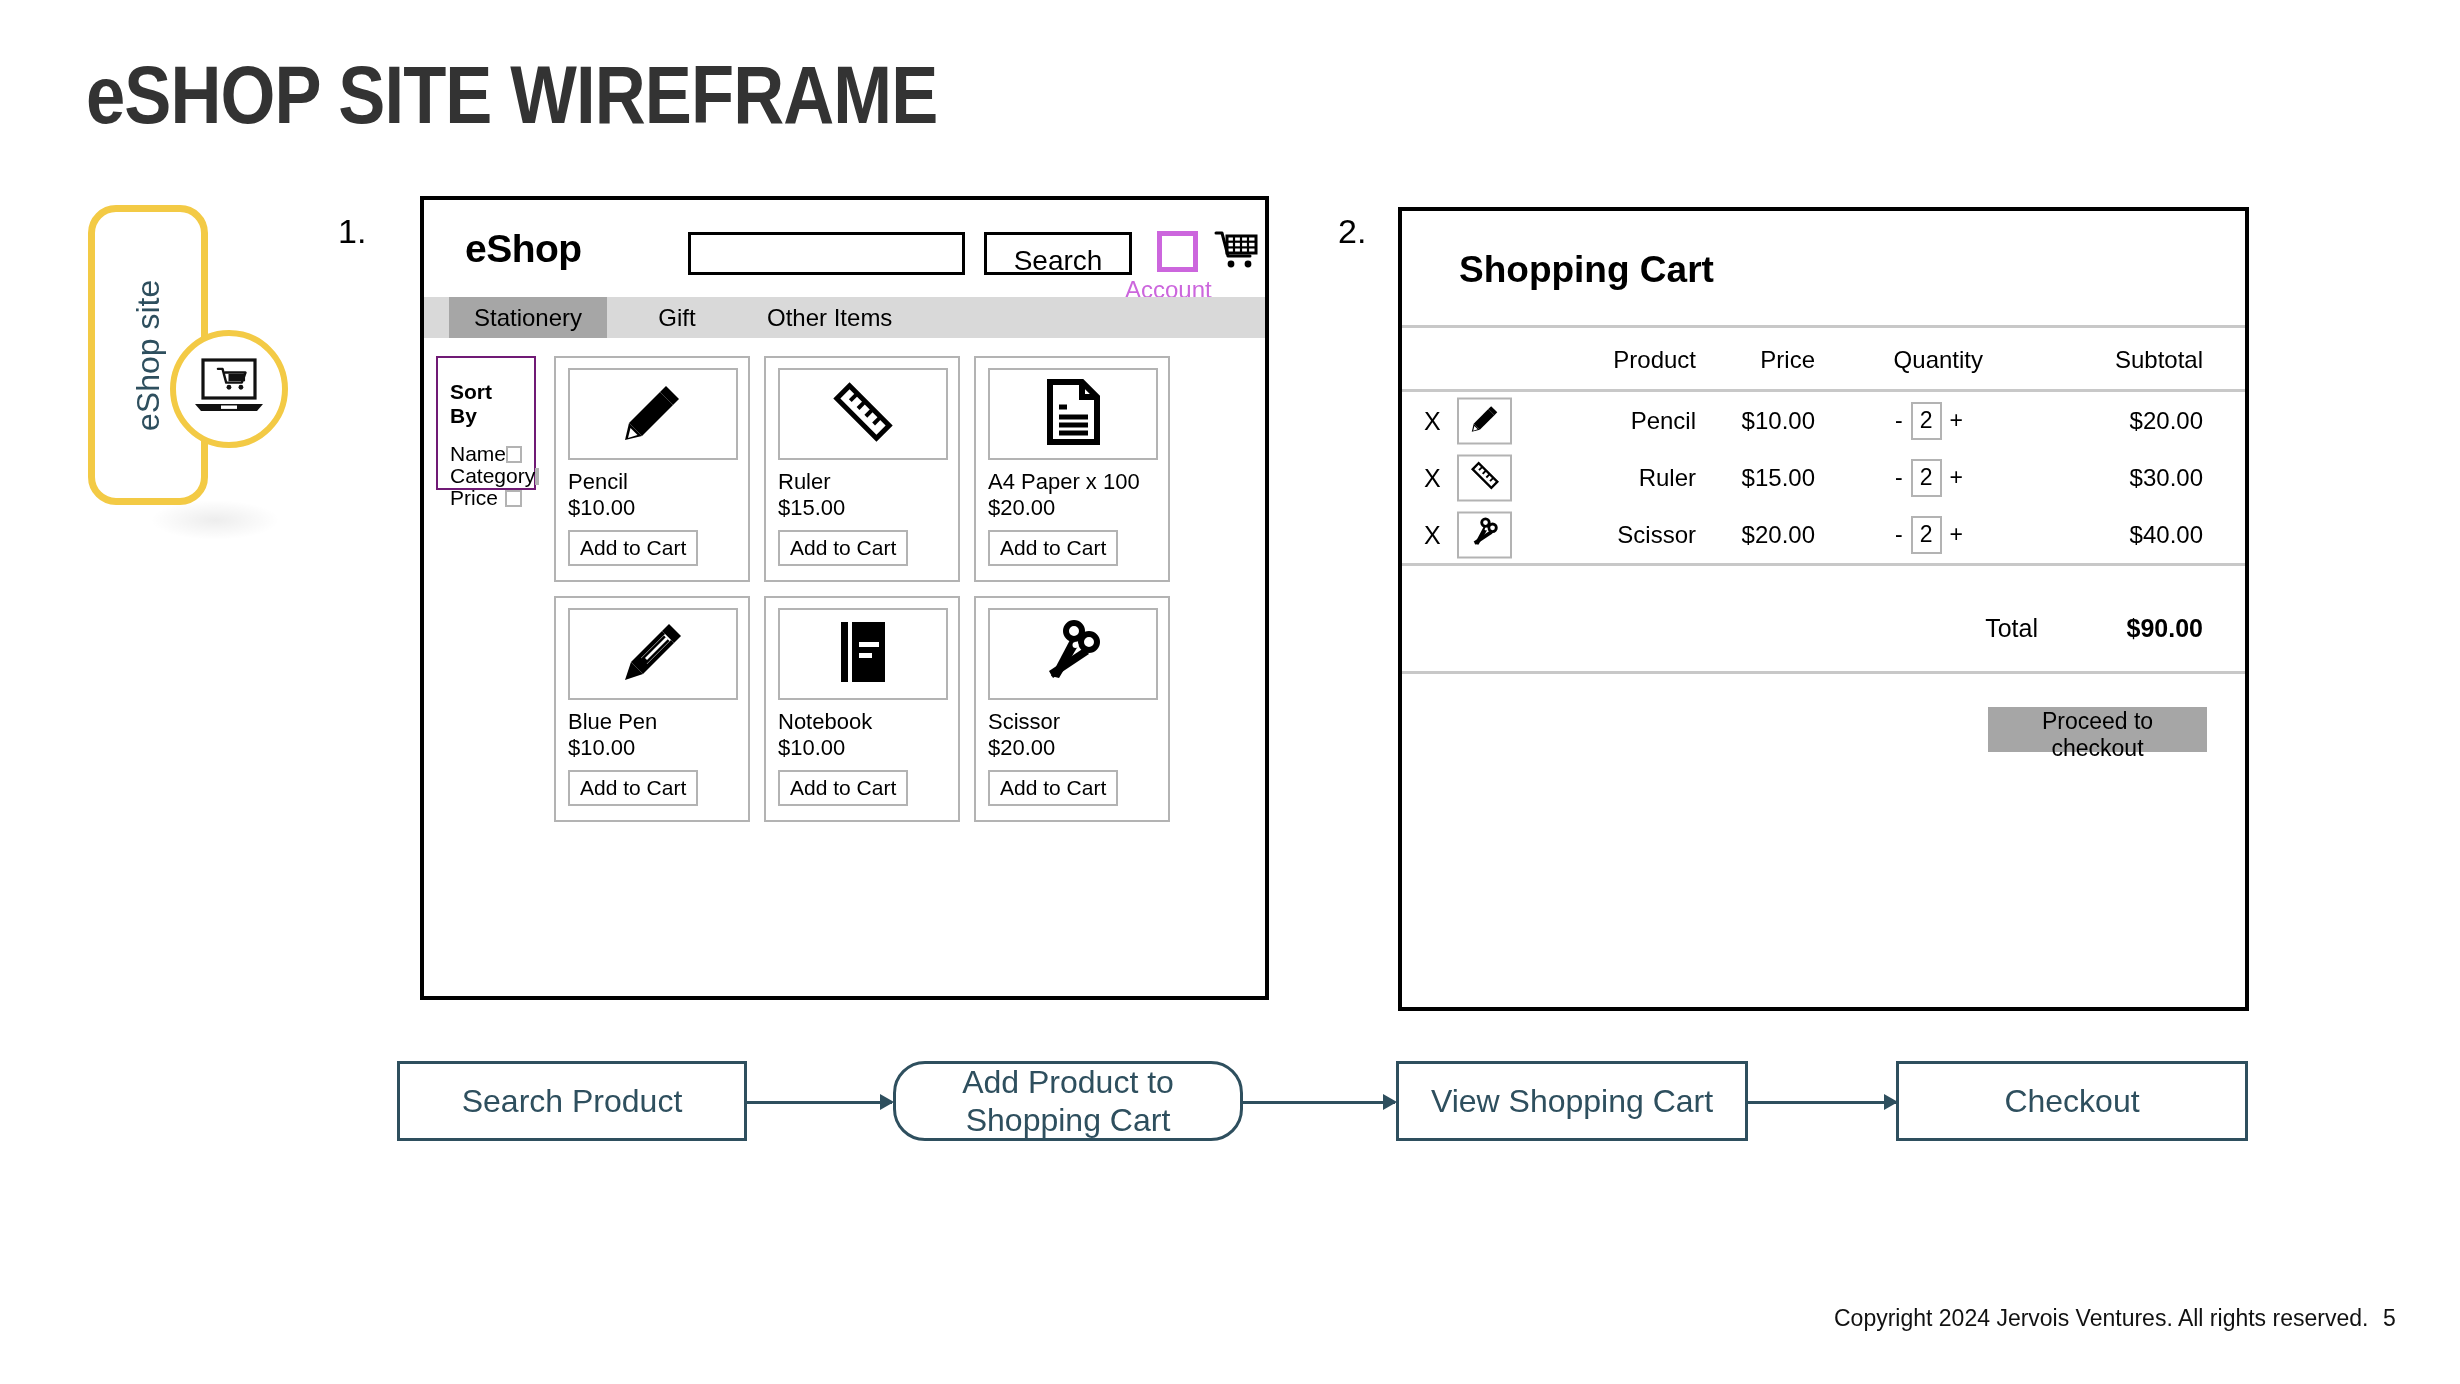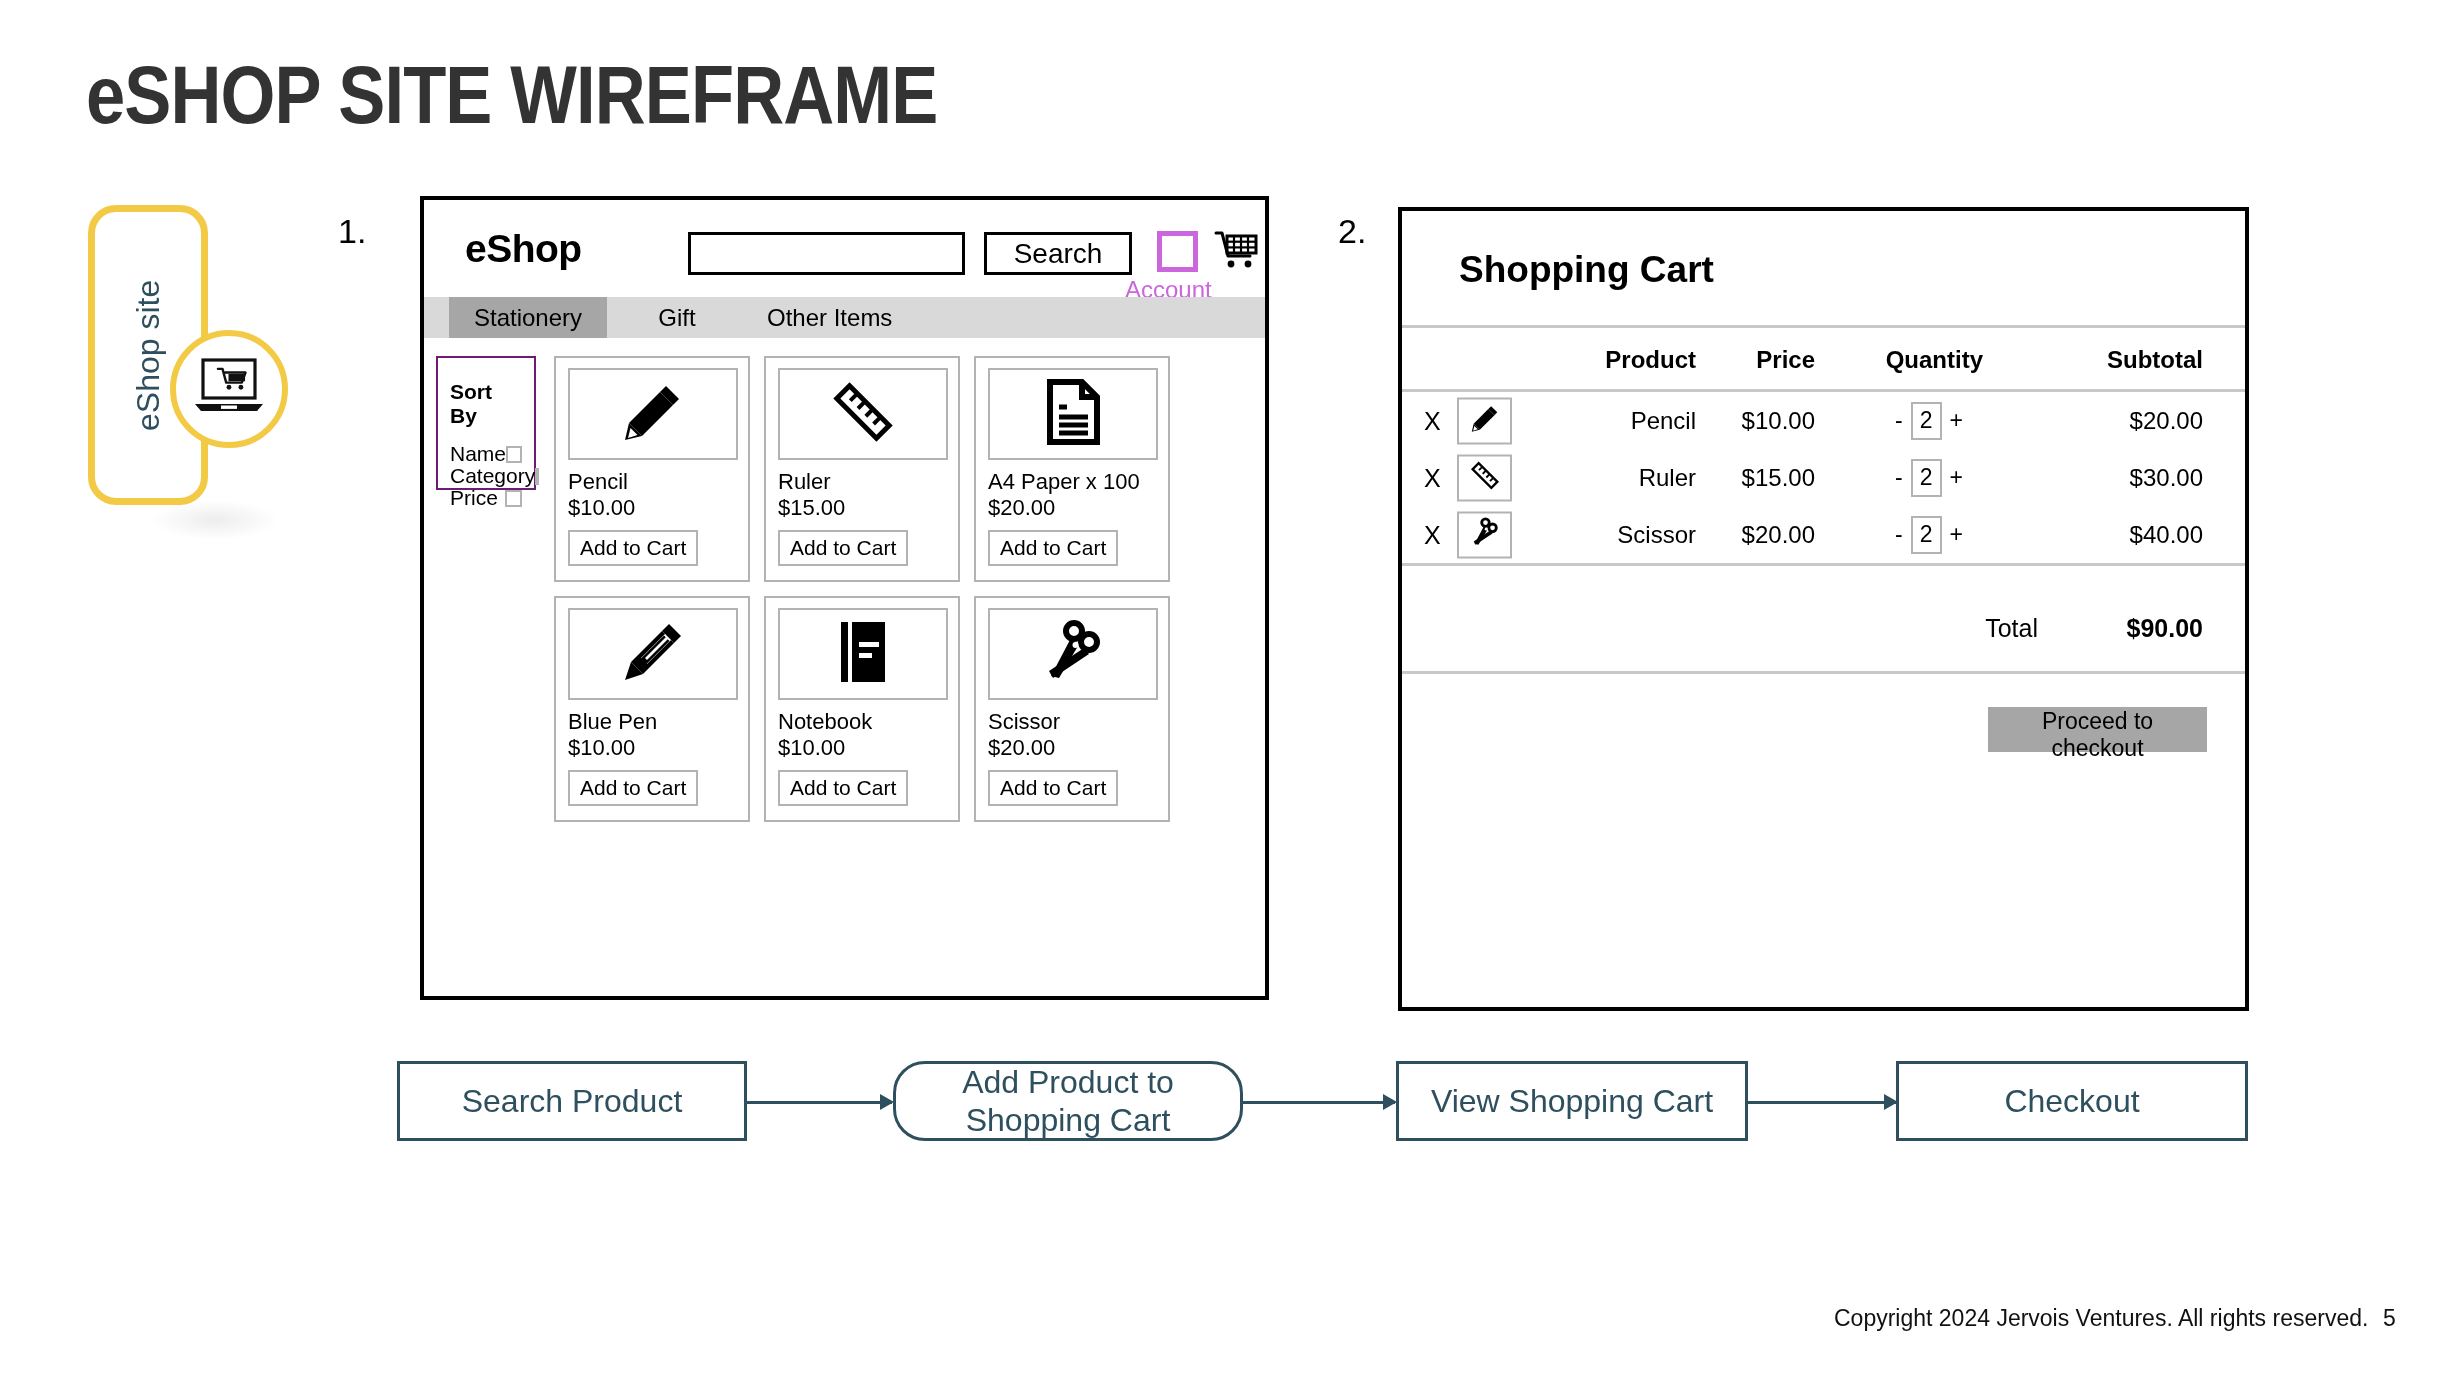--- a/index.html
+++ b/index.html
@@ -114,21 +114,21 @@
     left: 560px; top: 32px;
     width: 148px; height: 43px;
     border: 3px solid #000;
     background: #fff;
     box-sizing: border-box;
     font-family: "Liberation Sans", sans-serif;
     font-size: 28px;
     line-height: 37px;
     text-align: center;
     cursor: pointer;
-    padding: 0;
+    padding: 7px;
   }
   #account-box {
     position: absolute;
     left: 733px; top: 31px;
     width: 41px; height: 41px;
     border: 5px solid #cc66dd;
     box-sizing: border-box;
     background: #fff;
   }
   #account-label {
@@ -270,21 +270,20 @@
   #cart-head-row {
     position: absolute;
     left: 0; top: 117px;
     width: 100%; height: 64px;
   }
   .cart-col-head {
     position: absolute;
     top: 18px;
     font-size: 24px;
     text-align: right;
-    font-weight: bold;
   }
   #cart-rows {
     position: absolute;
     left: 0; top: 181px;
     width: 100%;
   }
   .cart-row {
     position: relative;
     height: 57px;
   }

